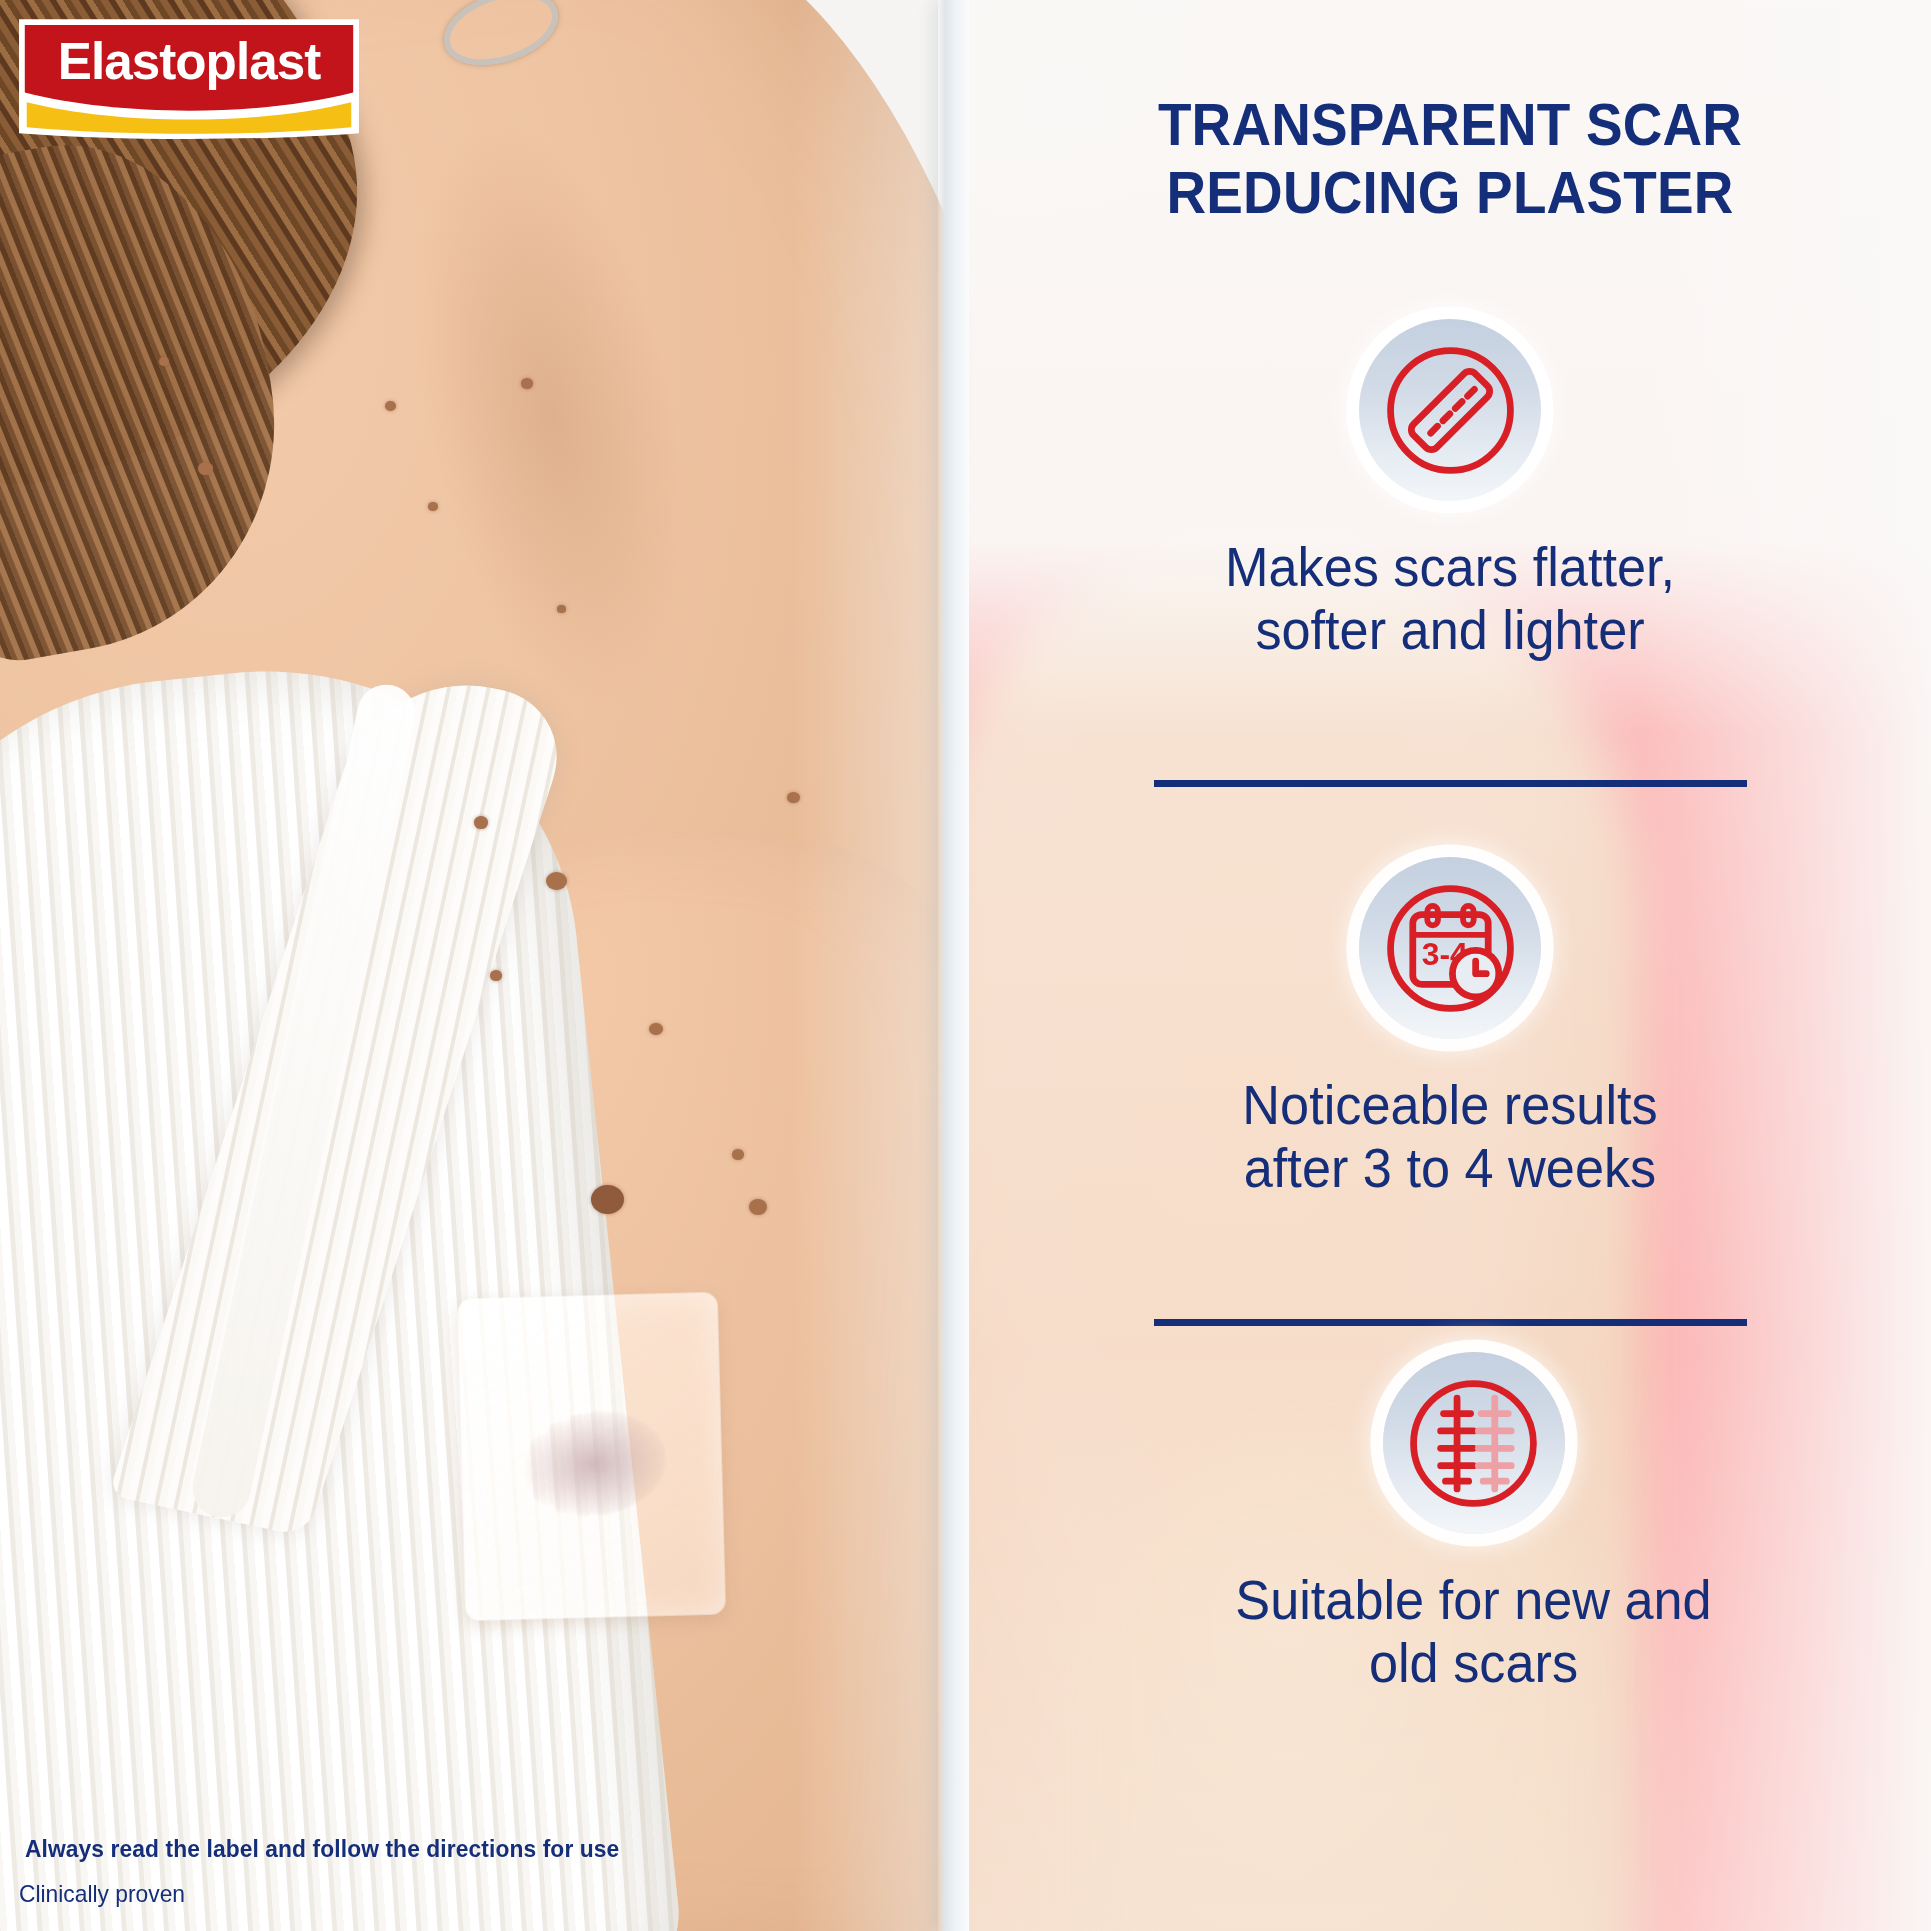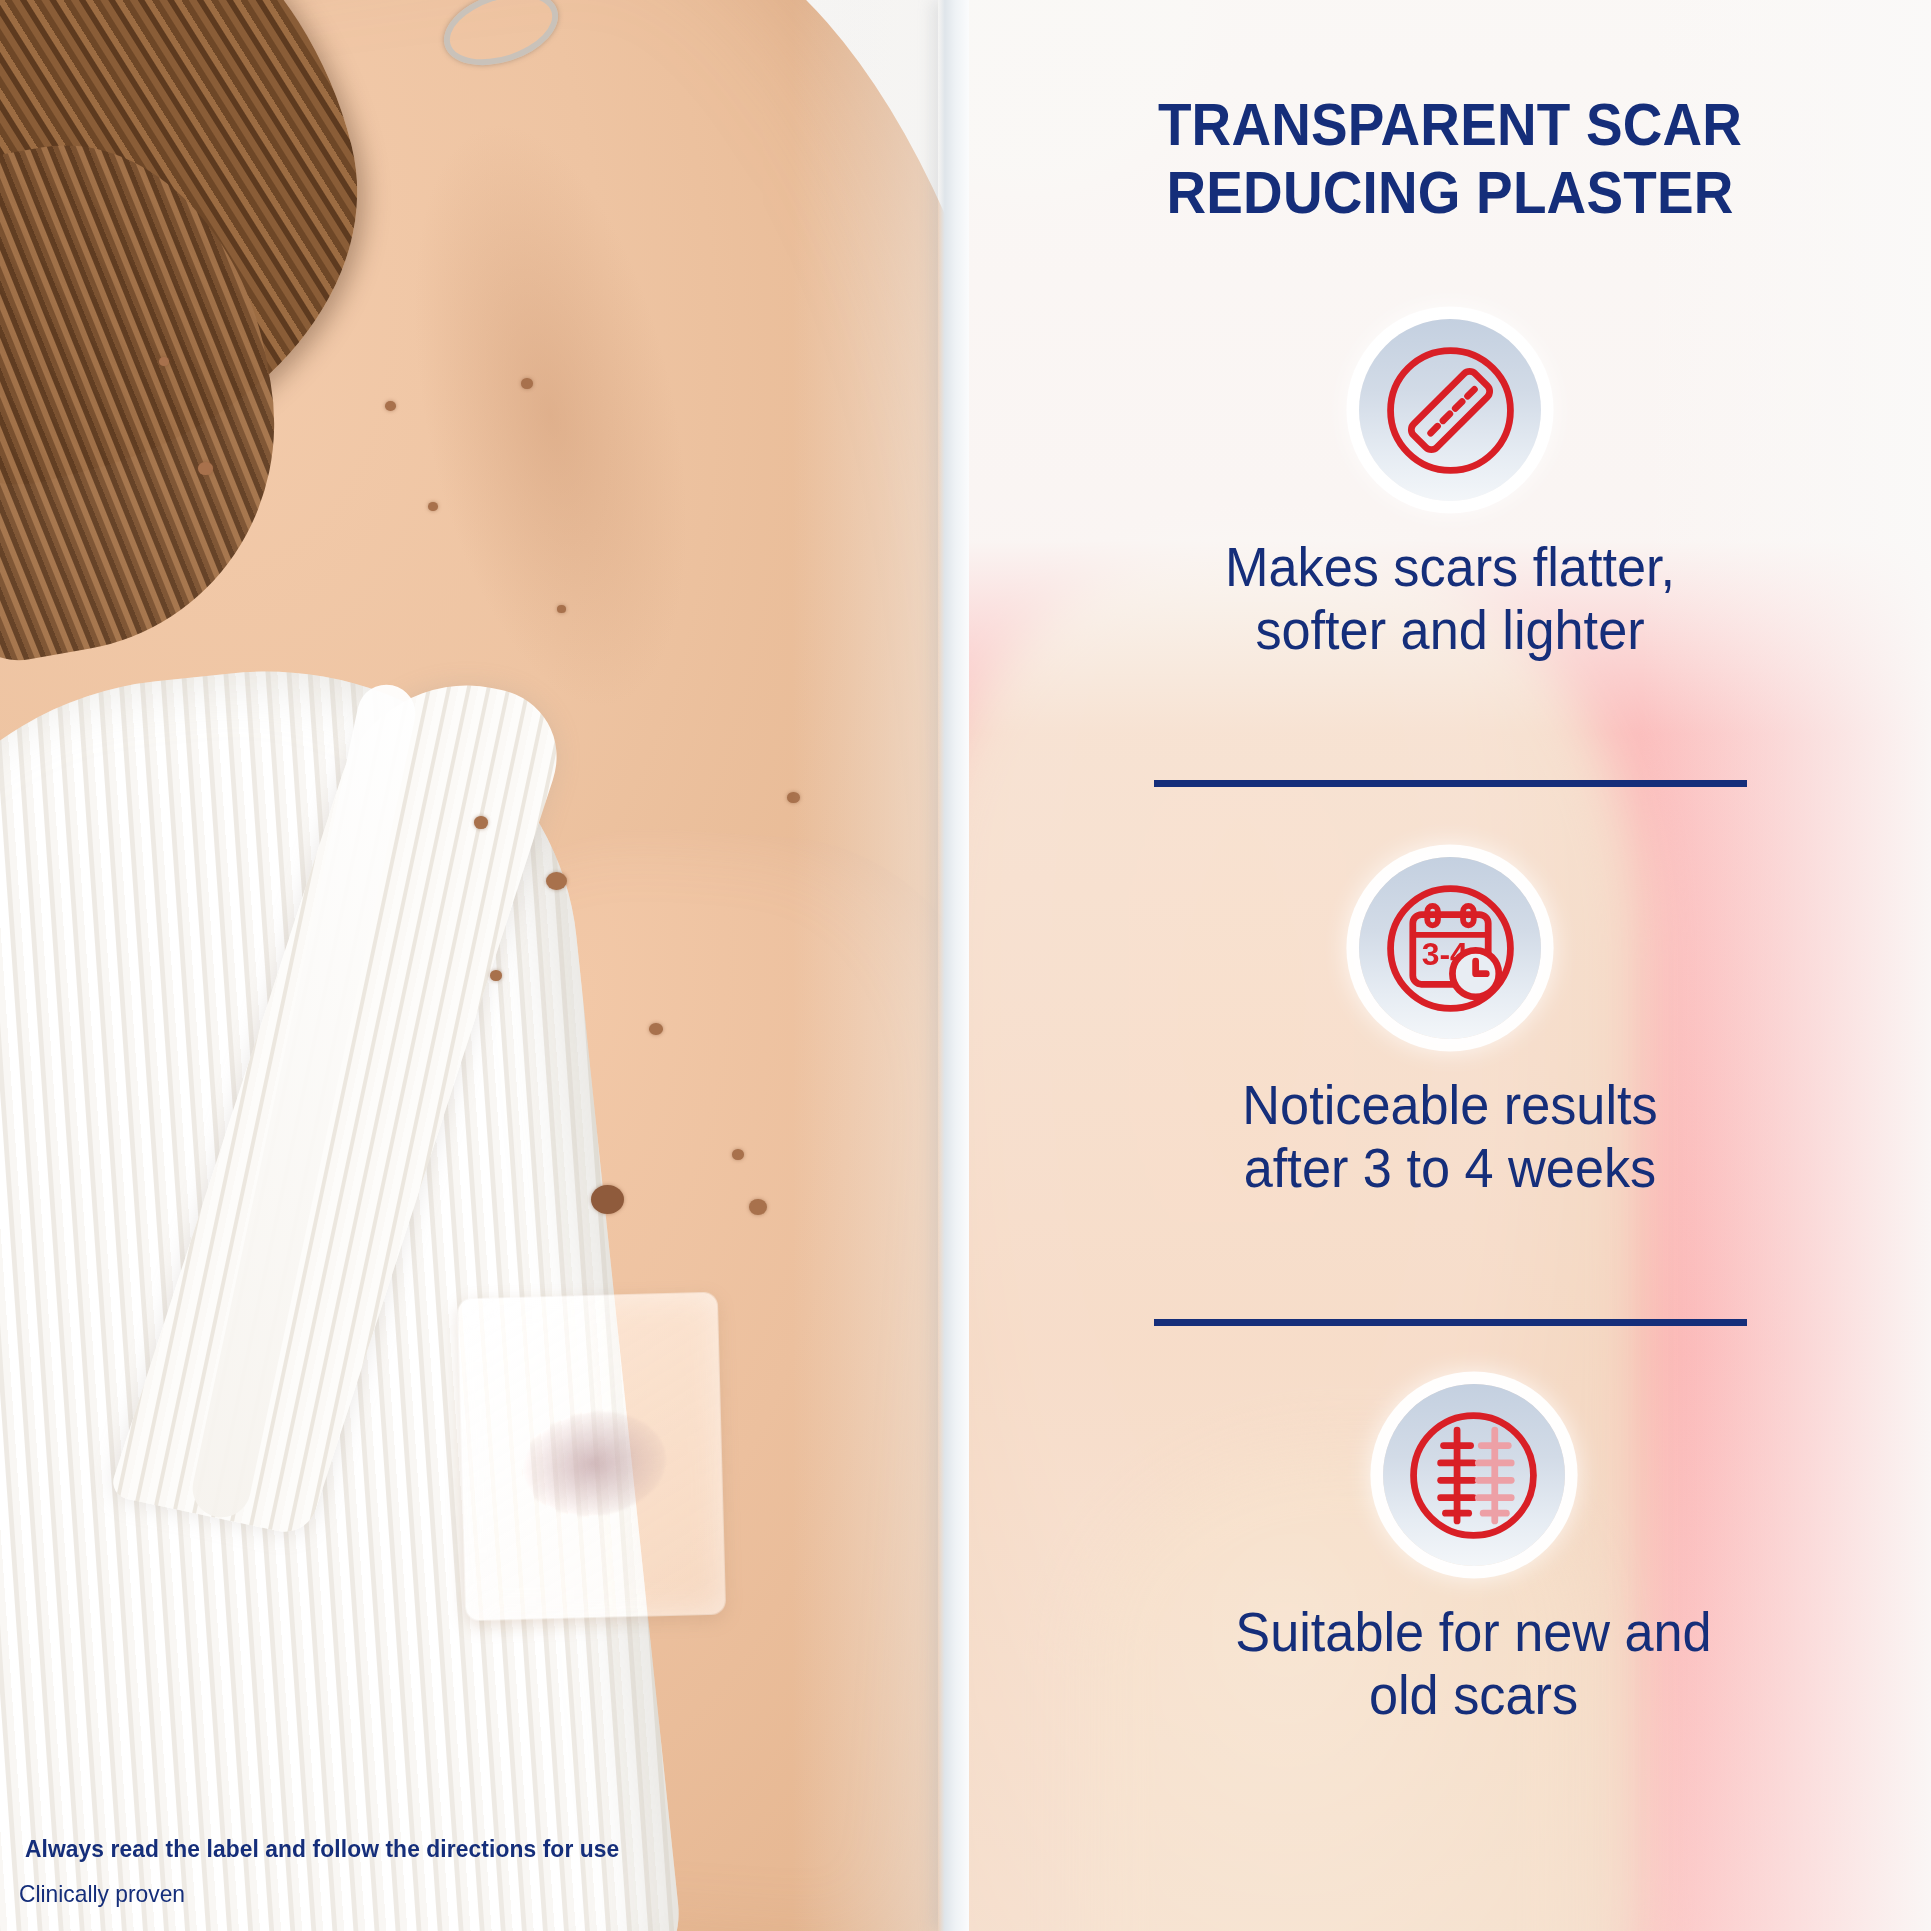--- a/index.html
+++ b/index.html
@@ -341,20 +341,29 @@
     <div class="mole" style="left:591px;top:1185px;width:33px;height:29px;background:#8f5b3c;"></div>
     <div class="mole" style="left:749px;top:1199px;width:18.3px;height:16.4px;"></div>
     <div class="mole" style="left:159px;top:357px;width:9.7px;height:8.7px;"></div>
     <div class="mole" style="left:428px;top:502px;width:9.7px;height:8.7px;"></div>
 
     <div class="patch-scar"></div>
     <div class="patch"></div>
     <div class="photo-fade-right"></div>
   </div>
 
+  <div style="position:absolute;left:19.3px;top:19.3px;width:340px;height:122px;z-index:20;">
+    <svg width="340" height="122" viewBox="0 0 352 126">
+      <path d="M0,0 H352 V80 C250,108 100,108 0,80 Z" fill="#ffffff"></path>
+      <path d="M6,6 H346 V76 C248,101 104,101 6,76 Z" fill="#c4141b"></path>
+      <path d="M0,78 C100,106 250,106 352,78 V118 C250,126 100,126 0,118 Z" fill="#ffffff"></path>
+      <path d="M8,86 C104,110 248,110 344,86 V112 C248,121 104,121 8,112 Z" fill="#f5c013"></path>
+      <text x="176" y="62" text-anchor="middle" fill="#ffffff" font-family="Liberation Sans, sans-serif" font-size="53" font-weight="bold" letter-spacing="-1">Elastoplast</text>
+    </svg>
+  </div>
 
   <div class="divider-strip"></div>
 
   <div class="right-panel">
     <div class="rp-skin"></div>
     <div class="rp-skin2"></div>
     <div class="rp-skin-top"></div>
     <div class="rp-wash"></div>
     <div class="rp-wash-right"></div>
 
@@ -402,21 +411,21 @@
           </svg>
         </div>
         <div class="feature-text">
           <div>Noticeable results</div>
           <div>after 3 to 4 weeks</div>
         </div>
       </div>
 
       <div class="rule" style="top:1319px;"></div>
 
-      <div class="feature" style="top:1384px;padding-left:47px;">
+      <div class="feature" style="top:1352px;padding-left:47px;">
         <div class="badge">
           <svg width="145" height="145" viewBox="0 0 150 150">
             <circle cx="75" cy="75" r="62" fill="none" stroke="#d91f26" stroke-width="7"></circle>
             <g stroke="#d91f26" stroke-width="7" stroke-linecap="round">
               <line x1="58" y1="28" x2="58" y2="122"></line>
               <line x1="44" y1="44" x2="72" y2="44"></line>
               <line x1="41" y1="62" x2="75" y2="62"></line>
               <line x1="41" y1="80" x2="75" y2="80"></line>
               <line x1="41" y1="98" x2="75" y2="98"></line>
               <line x1="46" y1="114" x2="70" y2="114"></line>

